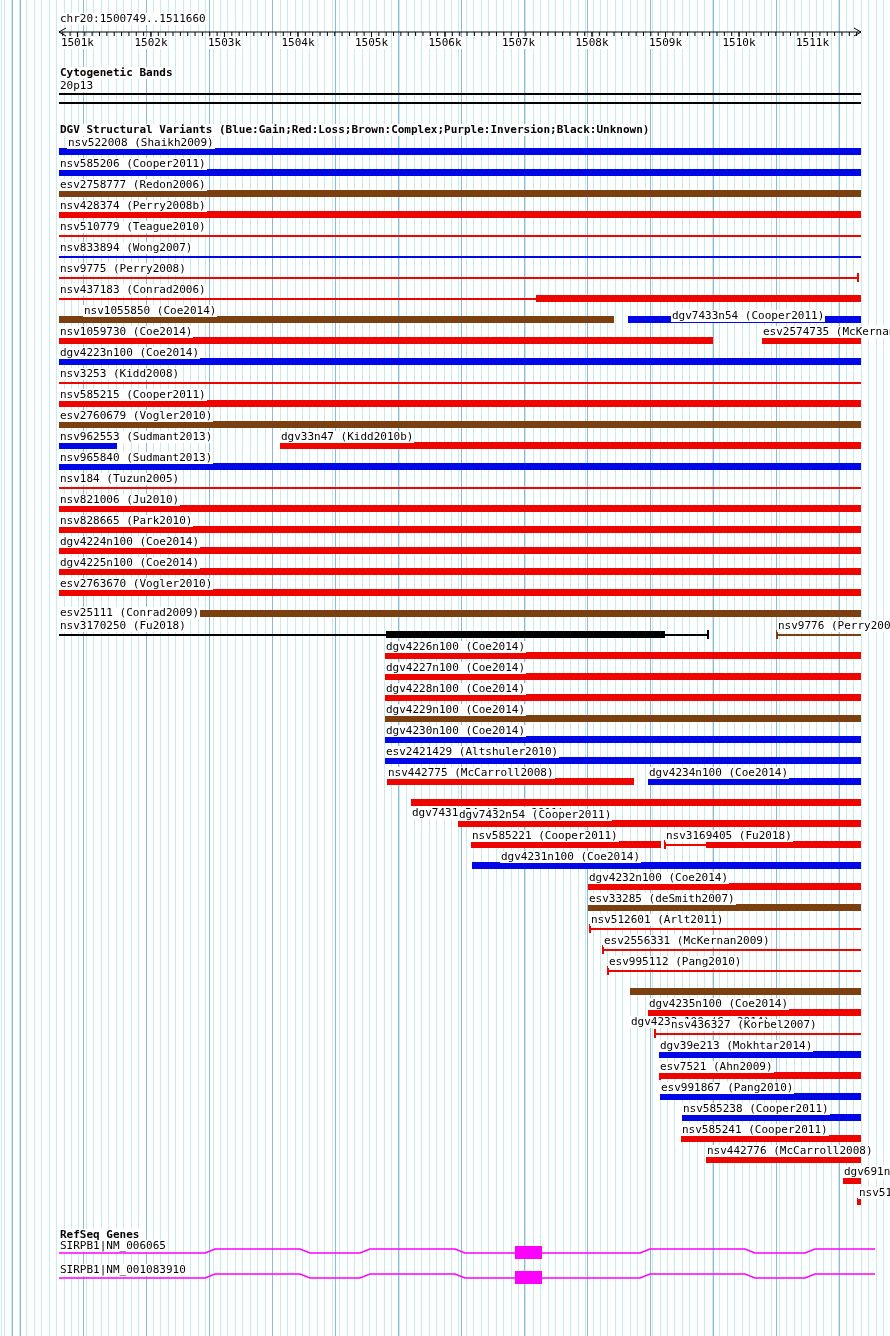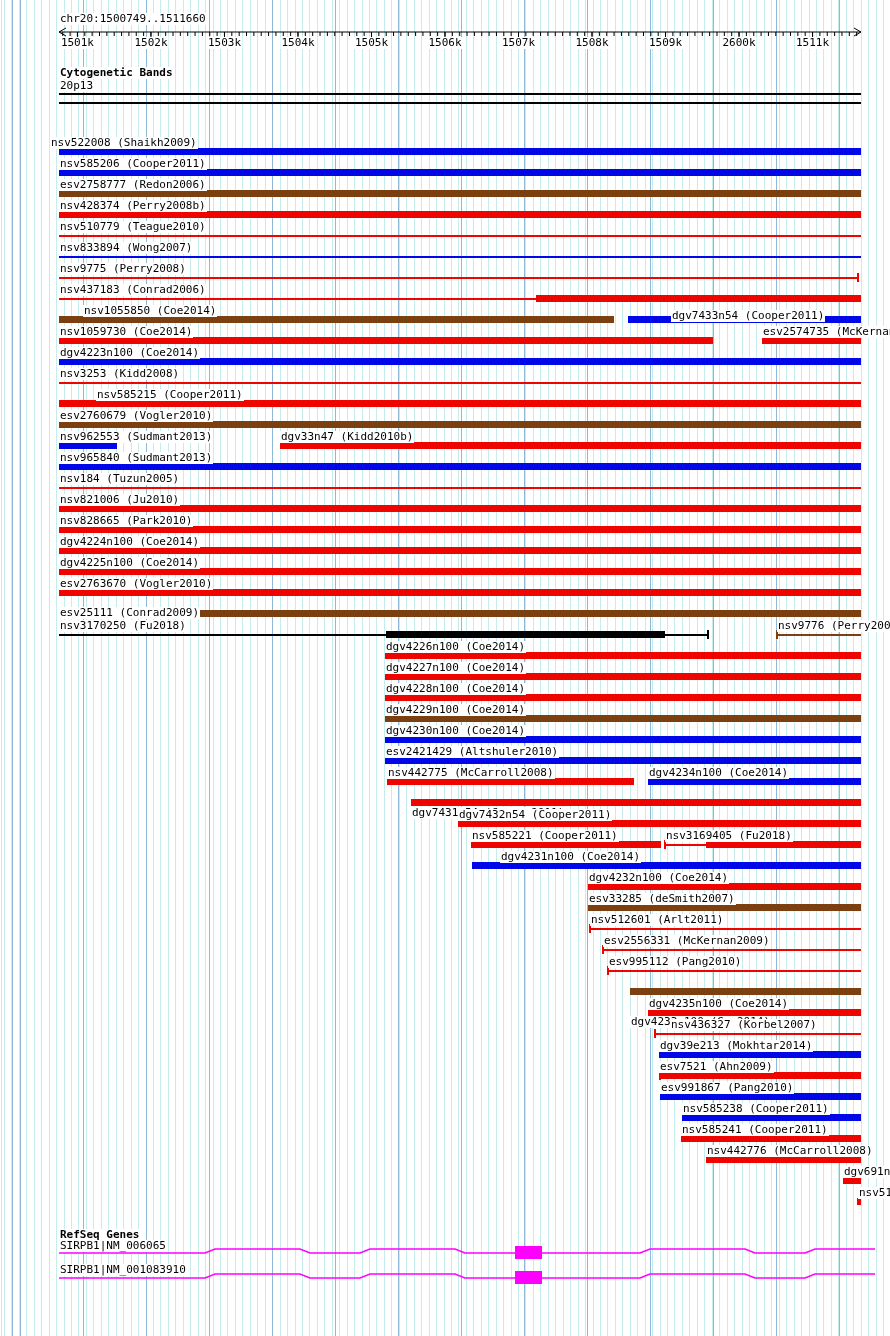--- a/index.html
+++ b/index.html
@@ -162,30 +162,31 @@
   <div id="ruler-labels">
       <div class="lbl tick-num" style="left: 77.45px; top: 37px;">1501k</div>
       <div class="lbl tick-num" style="left: 150.96px; top: 37px;">1502k</div>
       <div class="lbl tick-num" style="left: 224.47px; top: 37px;">1503k</div>
       <div class="lbl tick-num" style="left: 297.98px; top: 37px;">1504k</div>
       <div class="lbl tick-num" style="left: 371.49px; top: 37px;">1505k</div>
       <div class="lbl tick-num" style="left: 445px; top: 37px;">1506k</div>
       <div class="lbl tick-num" style="left: 518.51px; top: 37px;">1507k</div>
       <div class="lbl tick-num" style="left: 592.02px; top: 37px;">1508k</div>
       <div class="lbl tick-num" style="left: 665.53px; top: 37px;">1509k</div>
-      <div class="lbl tick-num" style="left: 739.04px; top: 37px;">2600k</div>
+      <div class="lbl tick-num" style="left: 739.04px; top: 37px;">1510k</div>
       <div class="lbl tick-num" style="left: 812.55px; top: 37px;">1511k</div>
     </div>
 
   <div class="lbl hdr" style="left:59px;top:67px;">Cytogenetic Bands</div>
   <div class="lbl" style="left:59px;top:80px;">20p13</div>
   <div id="cytoband-box"></div>
 
+  <div class="lbl hdr" style="left:59px;top:124px;">DGV Structural Variants (Blue:Gain;Red:Loss;Brown:Complex;Purple:Inversion;Black:Unknown)</div>
   <div id="tracks">
-      <div class="lbl" style="left: 50px; top: 137px;">nsv522008 (Shaikh2009)</div>
+      <div class="lbl" style="left: 67px; top: 137px;">nsv522008 (Shaikh2009)</div>
       <div class="seg thick" style="left: 59px; width: 802px; top: 148px; background: rgb(0, 8, 232);"></div>
       <div class="lbl" style="left: 59px; top: 158px;">nsv585206 (Cooper2011)</div>
       <div class="seg thick" style="left: 59px; width: 802px; top: 169px; background: rgb(0, 8, 232);"></div>
       <div class="lbl" style="left: 59px; top: 179px;">esv2758777 (Redon2006)</div>
       <div class="seg thick" style="left: 59px; width: 802px; top: 190px; background: rgb(123, 63, 16);"></div>
       <div class="lbl" style="left: 59px; top: 200px;">nsv428374 (Perry2008b)</div>
       <div class="seg thick" style="left: 59px; width: 802px; top: 211px; background: rgb(238, 5, 0);"></div>
       <div class="lbl" style="left: 59px; top: 221px;">nsv510779 (Teague2010)</div>
       <div class="seg thin" style="left: 59px; width: 802px; top: 235px; background: rgb(238, 5, 0);"></div>
       <div class="lbl" style="left: 59px; top: 242px;">nsv833894 (Wong2007)</div>
@@ -201,21 +202,21 @@
       <div class="lbl" style="left: 627px; top: 310px; margin-left: 44px;">dgv7433n54 (Cooper2011)</div>
       <div class="seg thick" style="left: 628px; width: 233px; top: 316px; background: rgb(0, 8, 232);"></div>
       <div class="lbl" style="left: 59px; top: 326px;">nsv1059730 (Coe2014)</div>
       <div class="seg thick" style="left: 59px; width: 654px; top: 337px; background: rgb(238, 5, 0);"></div>
       <div class="lbl" style="left: 762px; top: 326px;">esv2574735 (McKernan20</div>
       <div class="seg thick" style="left: 762px; width: 99px; top: 337px; background: rgb(238, 5, 0);"></div>
       <div class="lbl" style="left: 59px; top: 347px;">dgv4223n100 (Coe2014)</div>
       <div class="seg thick" style="left: 59px; width: 802px; top: 358px; background: rgb(0, 8, 232);"></div>
       <div class="lbl" style="left: 59px; top: 368px;">nsv3253 (Kidd2008)</div>
       <div class="seg thin" style="left: 59px; width: 802px; top: 382px; background: rgb(238, 5, 0);"></div>
-      <div class="lbl" style="left: 59px; top: 389px; margin-left: 37px;">nsv585215 (Cooper2011)</div>
+      <div class="lbl" style="left: 59px; top: 389px;">nsv585215 (Cooper2011)</div>
       <div class="seg thick" style="left: 59px; width: 802px; top: 400px; background: rgb(238, 5, 0);"></div>
       <div class="lbl" style="left: 59px; top: 410px;">esv2760679 (Vogler2010)</div>
       <div class="seg thick" style="left: 59px; width: 802px; top: 421px; background: rgb(123, 63, 16);"></div>
       <div class="lbl" style="left: 59px; top: 431px;">nsv962553 (Sudmant2013)</div>
       <div class="seg thick" style="left: 59px; width: 58px; top: 442px; background: rgb(0, 8, 232);"></div>
       <div class="lbl" style="left: 280px; top: 431px;">dgv33n47 (Kidd2010b)</div>
       <div class="seg thick" style="left: 280px; width: 581px; top: 442px; background: rgb(238, 5, 0);"></div>
       <div class="lbl" style="left: 59px; top: 452px;">nsv965840 (Sudmant2013)</div>
       <div class="seg thick" style="left: 59px; width: 802px; top: 463px; background: rgb(0, 8, 232);"></div>
       <div class="lbl" style="left: 59px; top: 473px;">nsv184 (Tuzun2005)</div>

